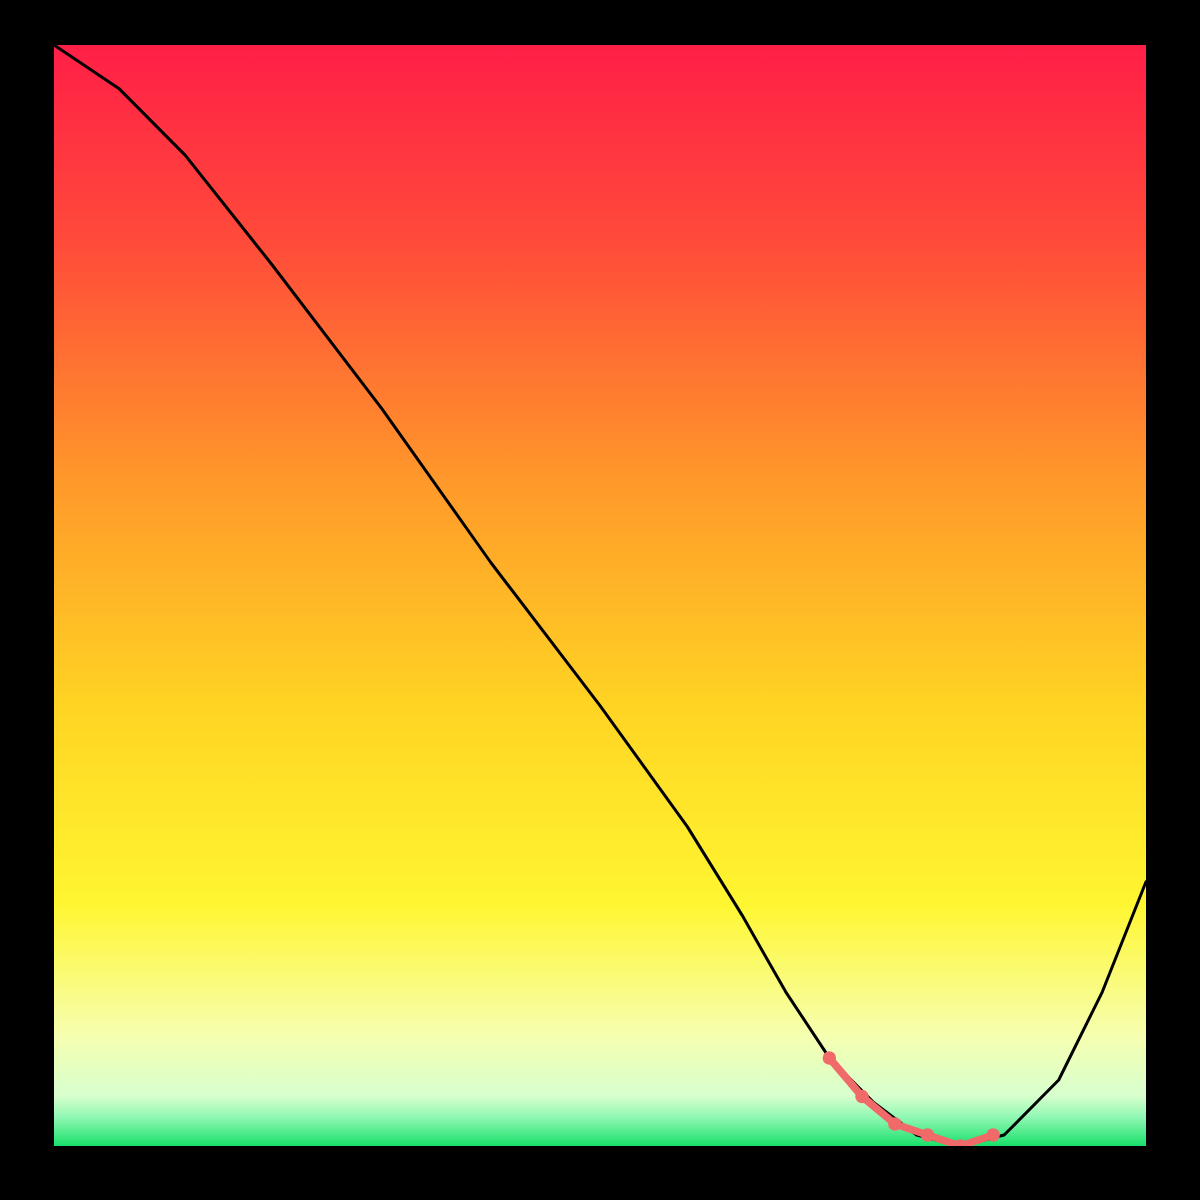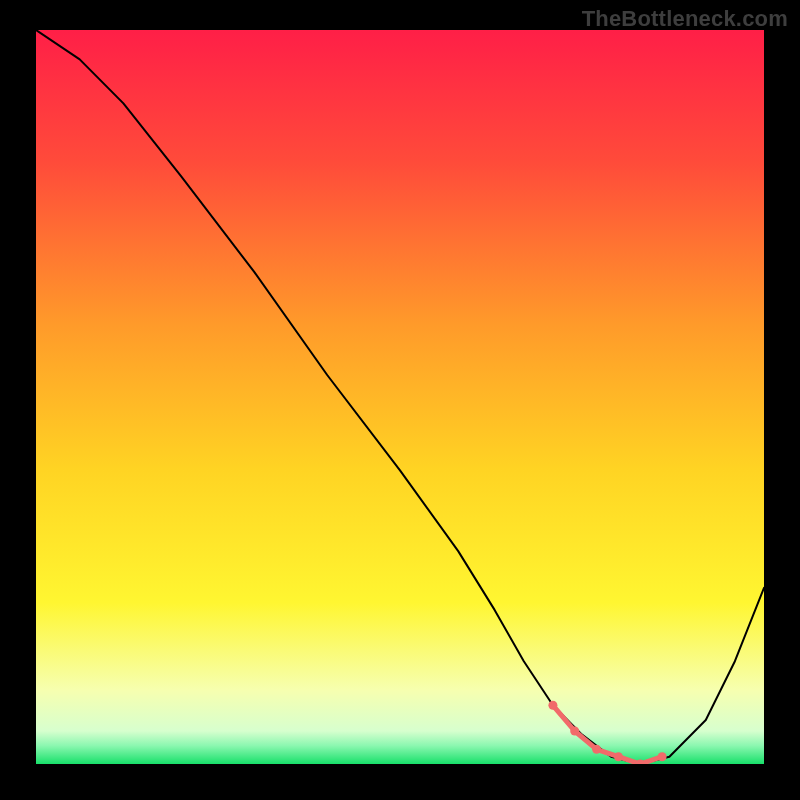--- a/index.html
+++ b/index.html
@@ -37,21 +37,20 @@
   .plot svg {
     display: block;
     width: 728px;
     height: 734px;
   }
 </style>
 </head>
 <body>
 
 <div class="container">
-  <div class="watermark">TheBottleneck.com</div>
   <div class="plot">
     <svg id="chart-svg" viewBox="0 0 728 734">
       <defs>
         <linearGradient id="bg-grad" x1="0" y1="0" x2="0" y2="1">
             <stop offset="0%" stop-color="#ff1f47"></stop>
             <stop offset="18%" stop-color="#ff4b3a"></stop>
             <stop offset="40%" stop-color="#ff9a2a"></stop>
             <stop offset="60%" stop-color="#ffd423"></stop>
             <stop offset="78%" stop-color="#fff631"></stop>
             <stop offset="90%" stop-color="#f6ffb0"></stop>

